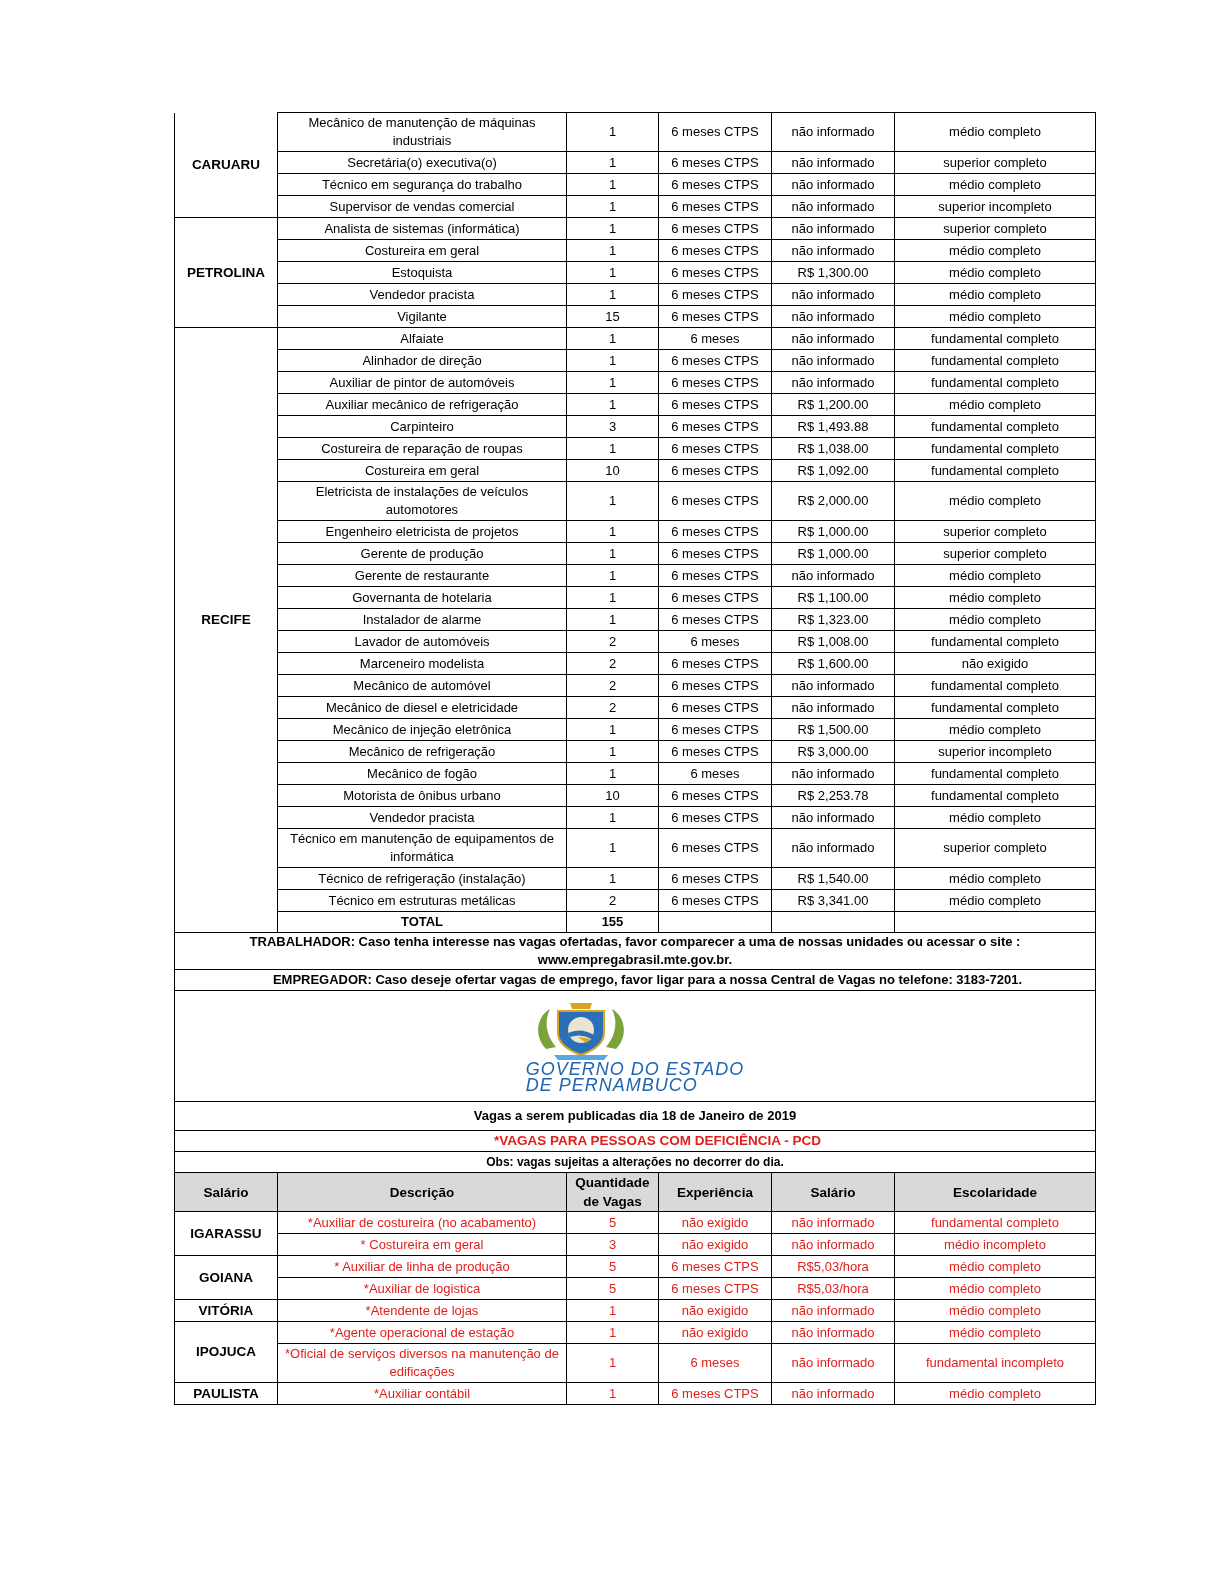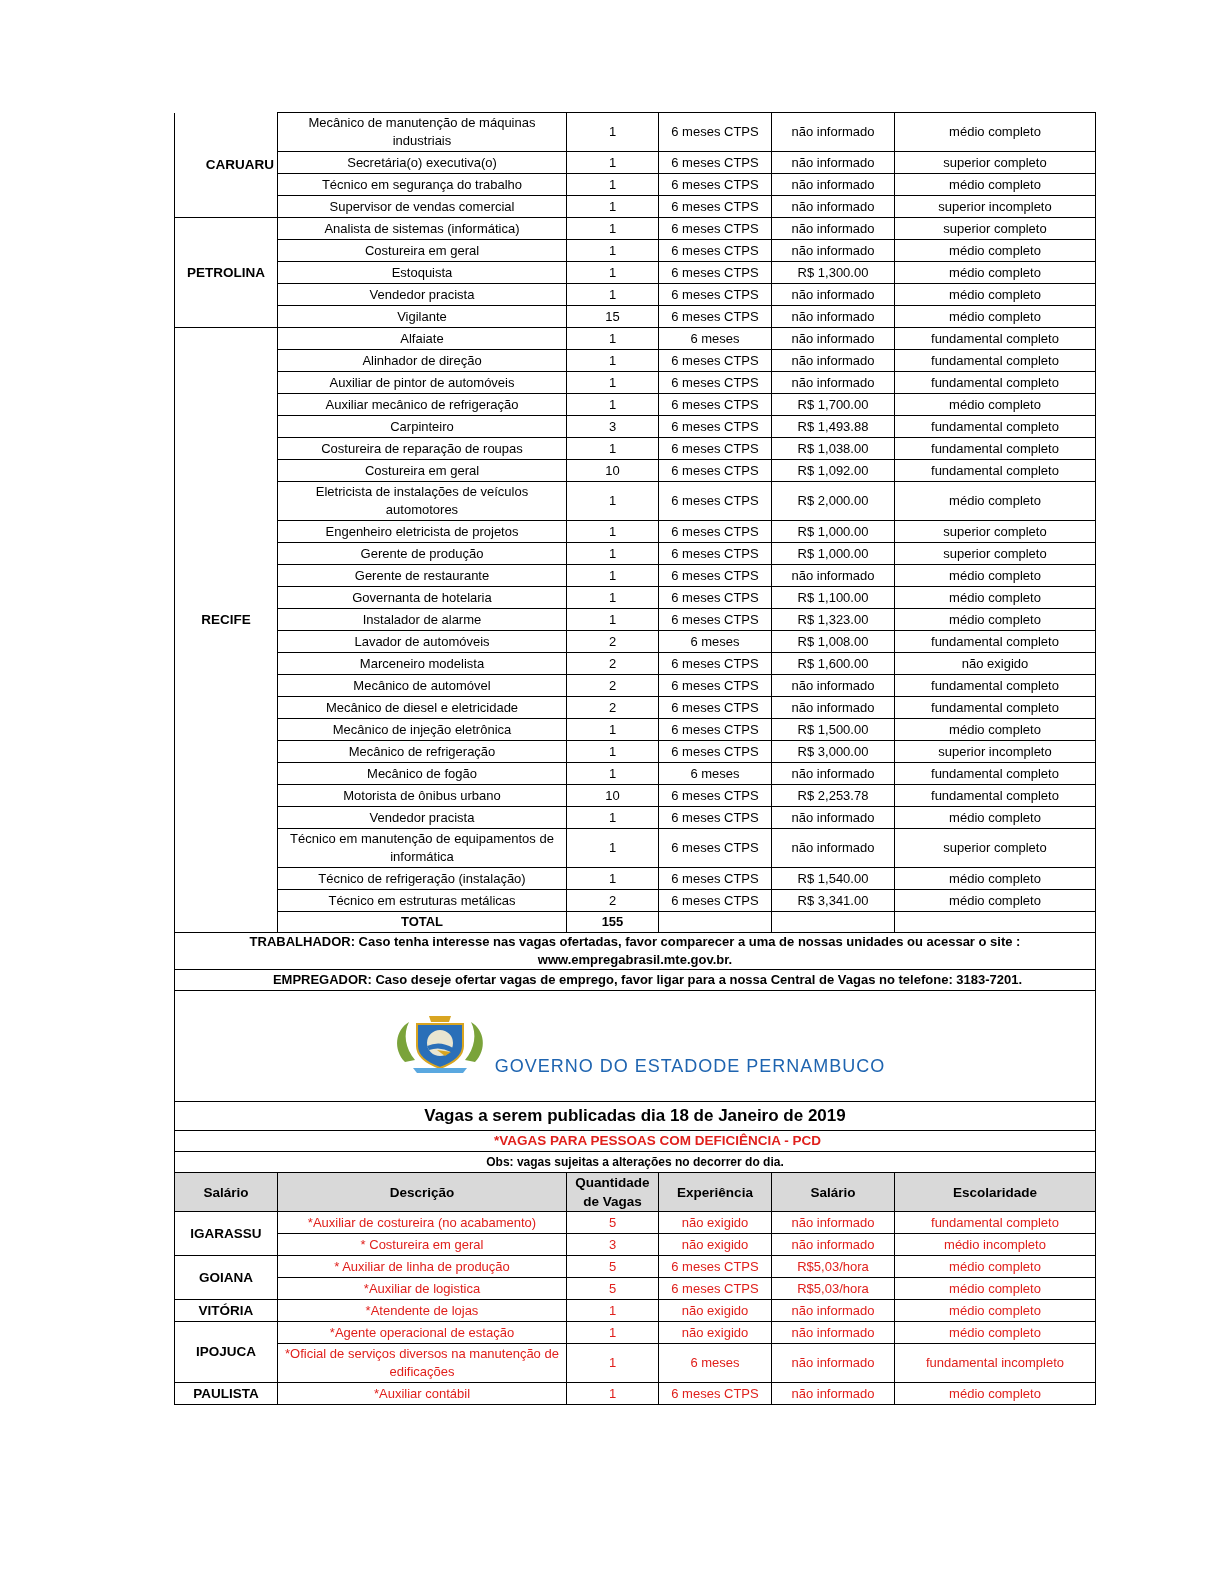--- a/index.html
+++ b/index.html
@@ -6,45 +6,45 @@
   body { width:1224px; height:1584px; position:relative; font-family:"Liberation Sans", sans-serif; color:#000; }
   .page { position:absolute; left:174px; top:112px; width:921px; }
   table { border-collapse:collapse; width:921px; table-layout:fixed; }
   td, th { border:1px solid #000; text-align:center; vertical-align:middle; font-size:13px; line-height:20px; padding:0 3px; }
   th { background:#d9d9d9; font-weight:bold; font-size:13.5px; line-height:19px; }
   .agency { font-weight:bold; font-size:13.5px; }
   .r1 td { height:21px; }
   .r2 td { height:38px; line-height:18px; }
   .total td { font-weight:bold; height:19px; }
   .note td { font-weight:bold; font-size:13px; line-height:20px; }
-  .title td { font-weight:bold; font-size:17px; height:28px; }
+  .title td { font-weight:bold; font-size:13px; height:28px; }
   .pcd td { color:#e0201c; font-weight:bold; font-size:13.5px; height:20px;padding-left:48px; }
   .obs td { font-weight:bold; font-size:12px; height:19px; }
   .red td.c { color:#e0201c; }
   .logo-cell { height:110px; }
-  .logo { display:inline-flex; flex-direction:row; align-items:flex-end; }
+  .logo { display:inline-flex; flex-direction:column; align-items:flex-start;font-style:italic; }
   .gov-text { color:#1e64b0; font-size:18px; letter-spacing:1px; line-height:16px; font-weight:normal; }
   .notop { border-top:none; }
 </style>
 </head>
 <body>
 
 <div class="page">
 <table>
   <colgroup>
     <col style="width:103px">
         <col style="width:289px">
         <col style="width:92px">
         <col style="width:113px">
         <col style="width:123px">
         <col style="width:201px">
   </colgroup>
   <tbody id="top-body">
         <tr class="r2">
-          <td rowspan="4" class="agency" style="border-top: none; text-align: right;">CARUARU</td>
+          <td rowspan="4" class="agency" style="border-top: none;">CARUARU</td>
           <td class="c">Mecânico de manutenção de máquinas industriais</td>
           <td class="c">1</td>
           <td class="c">6 meses CTPS</td>
           <td class="c">não informado</td>
           <td class="c">médio completo</td>
         </tr>
         <tr class="r1">
           <td class="c">Secretária(o) executiva(o)</td>
           <td class="c">1</td>
           <td class="c">6 meses CTPS</td>
@@ -120,21 +120,21 @@
           <td class="c">Auxiliar de pintor de automóveis</td>
           <td class="c">1</td>
           <td class="c">6 meses CTPS</td>
           <td class="c">não informado</td>
           <td class="c">fundamental completo</td>
         </tr>
         <tr class="r1">
           <td class="c">Auxiliar mecânico de refrigeração</td>
           <td class="c">1</td>
           <td class="c">6 meses CTPS</td>
-          <td class="c">R$ 1,700.00</td>
+          <td class="c">R$ 1,200.00</td>
           <td class="c">médio completo</td>
         </tr>
         <tr class="r1">
           <td class="c">Carpinteiro</td>
           <td class="c">3</td>
           <td class="c">6 meses CTPS</td>
           <td class="c">R$ 1,493.88</td>
           <td class="c">fundamental completo</td>
         </tr>
         <tr class="r1">

